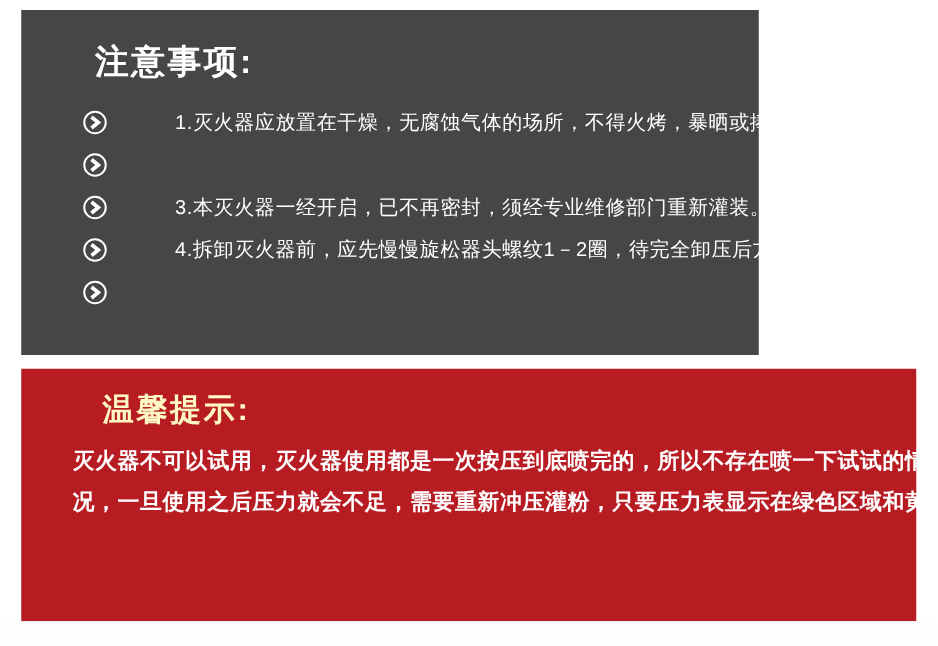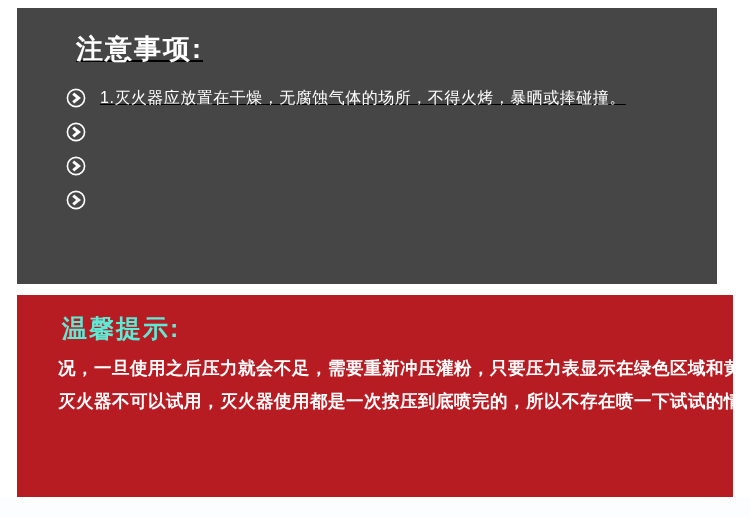--- a/index.html
+++ b/index.html
@@ -6,61 +6,61 @@
   html, body {
     width: 750px; height: 517px;
     background: #ffffff;
     font-family: "Liberation Sans", sans-serif;
     overflow: hidden;
     position: relative;
   }
   .notice-box {
     position: absolute;
     left: 17px; top: 8px;
-    width: 700px; height: 276px;
+    width: 590px; height: 276px;
     background: #464647;
     padding: 25px 36px 0 49px;
-    text-decoration: underline;
   }
   .notice-title {
     margin-left: 10px;
     color: #ffffff;
     font-size: 27px;
     font-weight: bold;
     letter-spacing: 2px;
     line-height: 32px;
   }
   .notice-list { margin-top: 16px; }
   .notice-item {
     display: flex;
     align-items: center;
     height: 34px;
     color: #ffffff;
+    gap: 40px;
   }
   .bullet-icon {
     flex: 0 0 auto;
     width: 20px; height: 20px;
     margin-right: 14px;
     display: block;
   }
   .notice-item-text {
     font-size: 16px;
     letter-spacing: 0.5px;
     white-space: nowrap;
   }
   .tips-box {
     position: absolute;
     left: 17px; top: 295px;
     width: 716px; height: 202px;
     background: #b81c23;
     padding: 18px 26px 0 41px;
   }
   .tips-title {
-    margin-left: 4px;
-    color: #5eead4;
+    margin-left: 24px;
+    color: #fef9c3;
     font-size: 25px;
     font-weight: bold;
     letter-spacing: 2px;
     line-height: 30px;
   }
   .tips-body { margin-top: 9px; }
   .tips-line {
     color: #ffffff;
     font-size: 17.5px;
     font-weight: bold;
@@ -90,39 +90,47 @@
       <span class="notice-item-text">1.灭火器应放置在干燥，无腐蚀气体的场所，不得火烤，暴晒或捧碰撞。</span>
     </div>
 
     <div class="notice-item">
       <svg class="bullet-icon" viewBox="0 0 20 20">
         <circle cx="10" cy="10" r="8.6" fill="none" stroke="#ffffff" stroke-width="1.6"></circle>
         <path d="M7.2 5.6 L12.6 10 L7.2 14.4" fill="none" stroke="#ffffff" stroke-width="3"></path>
       </svg>
     </div>
 
+    <div class="notice-item">
+      <svg class="bullet-icon" viewBox="0 0 20 20">
+        <circle cx="10" cy="10" r="8.6" fill="none" stroke="#ffffff" stroke-width="1.6"></circle>
+        <path d="M7.2 5.6 L12.6 10 L7.2 14.4" fill="none" stroke="#ffffff" stroke-width="3"></path>
+      </svg>
+      <span class="notice-item-text">3.本灭火器一经开启，已不再密封，须经专业维修部门重新灌装。</span>
+    </div>
 
     <div class="notice-item">
       <svg class="bullet-icon" viewBox="0 0 20 20">
         <circle cx="10" cy="10" r="8.6" fill="none" stroke="#ffffff" stroke-width="1.6"></circle>
         <path d="M7.2 5.6 L12.6 10 L7.2 14.4" fill="none" stroke="#ffffff" stroke-width="3"></path>
       </svg>
+      <span class="notice-item-text">4.拆卸灭火器前，应先慢慢旋松器头螺纹1－2圈，待完全卸压后方可拆卸。</span>
     </div>
 
     <div class="notice-item">
       <svg class="bullet-icon" viewBox="0 0 20 20">
         <circle cx="10" cy="10" r="8.6" fill="none" stroke="#ffffff" stroke-width="1.6"></circle>
         <path d="M7.2 5.6 L12.6 10 L7.2 14.4" fill="none" stroke="#ffffff" stroke-width="3"></path>
       </svg>
     </div>
 
   </div>
 </div>
 
 <div class="tips-box">
   <div class="tips-title">温馨提示:</div>
   <div class="tips-body">
+    <div class="tips-line">灭火器不可以试用，灭火器使用都是一次按压到底喷完的，所以不存在喷一下试试的情</div>
     <div class="tips-line">况，一旦使用之后压力就会不足，需要重新冲压灌粉，只要压力表显示在绿色区域和黄</div>
-    <div class="tips-line">灭火器不可以试用，灭火器使用都是一次按压到底喷完的，所以不存在喷一下试试的情</div>
   </div>
 </div>
 
 <div class="bottom-strip"></div>
 
 </body></html>

